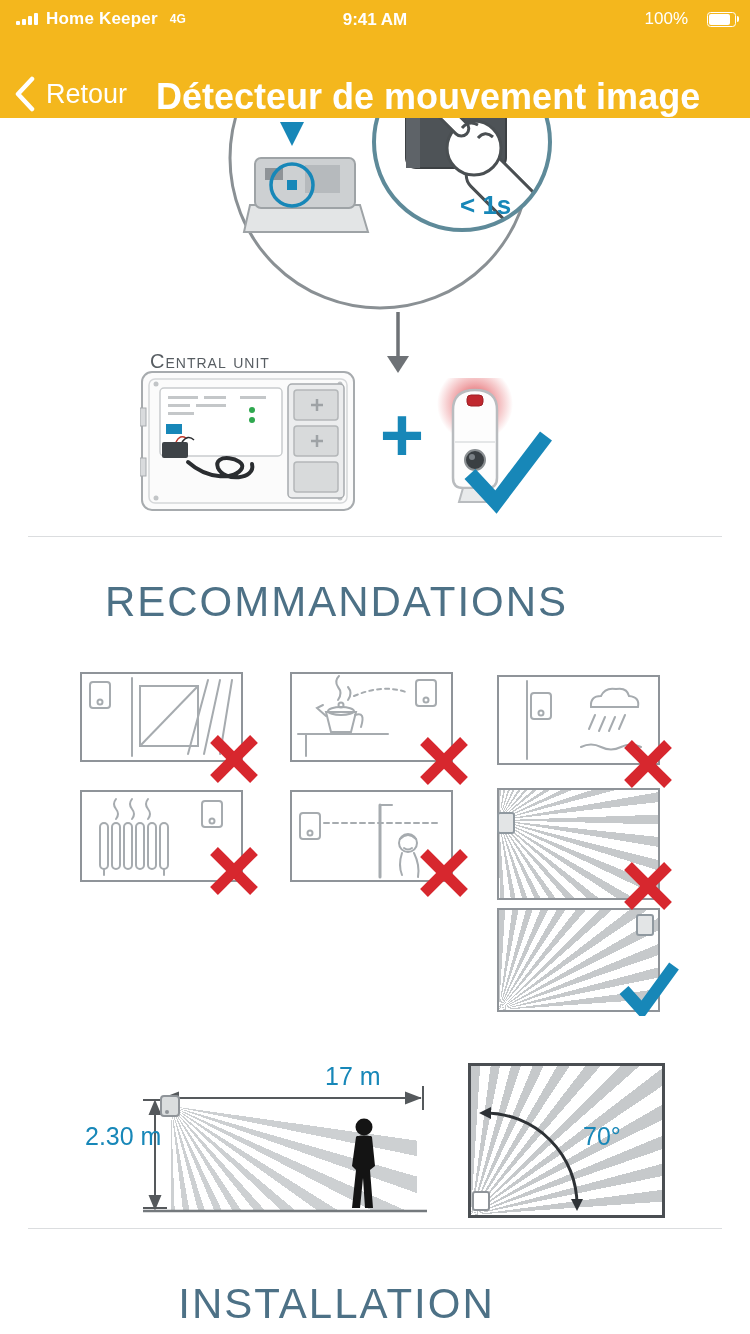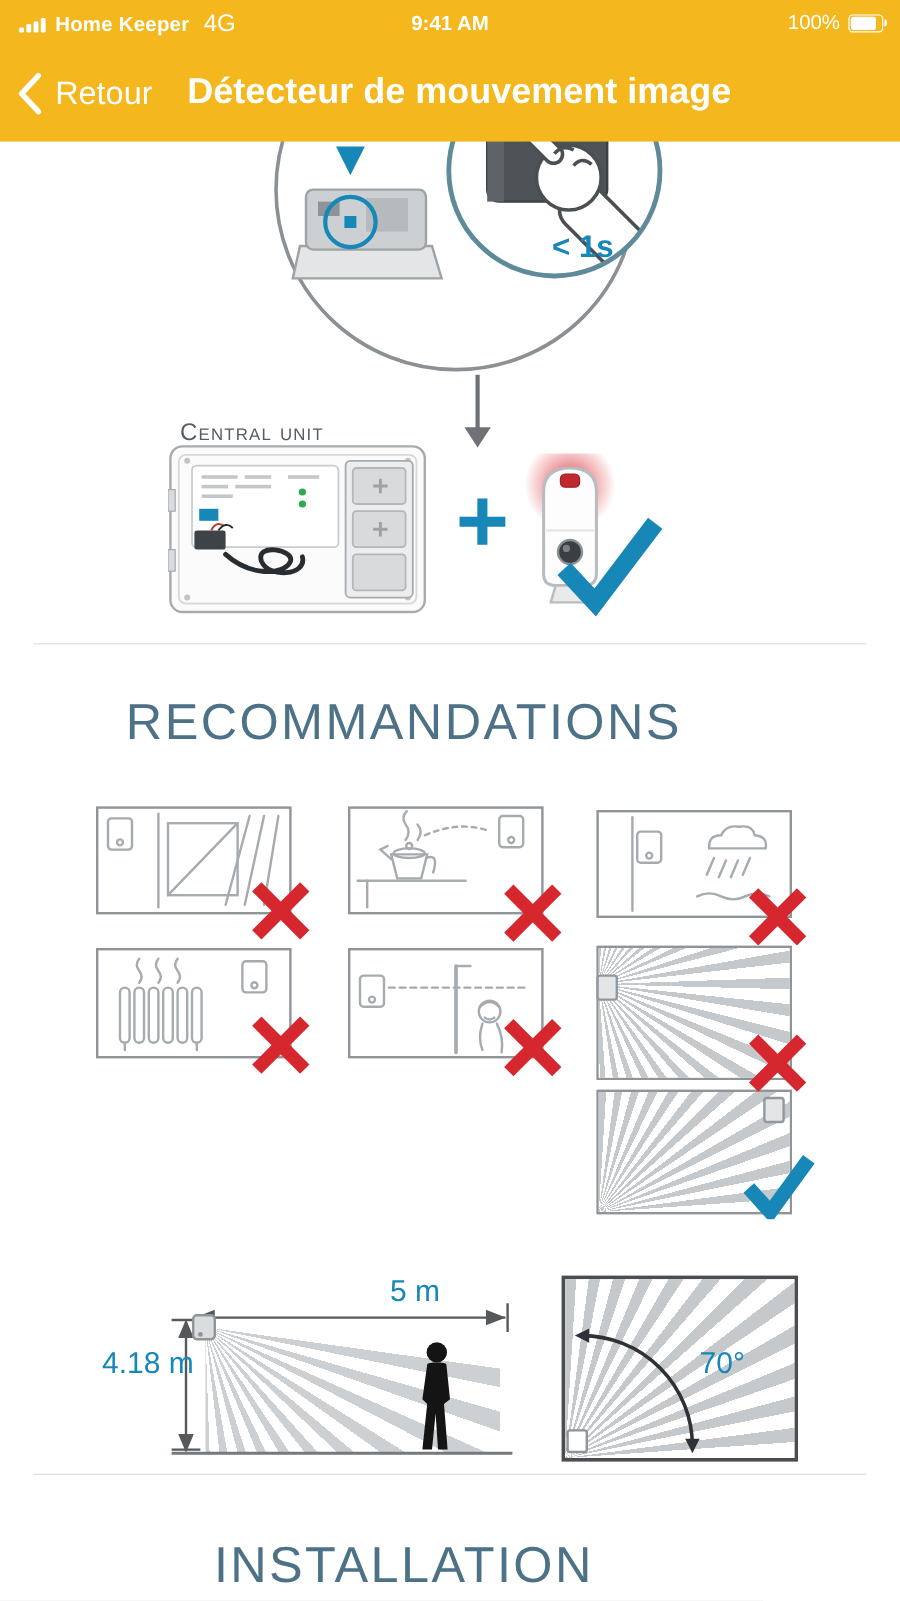--- a/index.html
+++ b/index.html
@@ -9,34 +9,34 @@
     font-family:"Liberation Sans",sans-serif;
     -webkit-font-smoothing:antialiased;
   }
   .abs{position:absolute;}
 
   
   .header{position:absolute;left:0;top:0;width:750px;height:118px;background:#F4B71D;z-index:20;}
   .status-bar{position:absolute;left:0;top:0;width:750px;height:44px;color:#fff;}
   .status-left{position:absolute;left:16px;top:9px;display:flex;align-items:center;gap:8px;}
   .carrier{font-size:17px;font-weight:700;letter-spacing:.2px;}
-  .network{font-size:20px;font-weight:400;margin-left:4px;}
+  .network{font-size:12px;font-weight:700;margin-left:4px;}
   .status-time{position:absolute;left:0;right:0;top:10px;text-align:center;font-size:17px;font-weight:700;}
-  .status-right{position:absolute;right:14px;top:9px;display:flex;align-items:center;gap:7px;}
+  .status-right{position:absolute;right:14px;top:9px;display:flex;align-items:center;gap:19px;}
   .battery-pct{font-size:17px;font-weight:400;}
   .signal{display:flex;align-items:flex-end;gap:2px;height:12px;}
   .signal i{display:block;width:4px;background:#fff;border-radius:1px;}
   .battery{position:relative;width:27px;height:13px;border:1.5px solid #fff;border-radius:3.5px;}
   .battery i{position:absolute;left:1px;top:1px;bottom:1px;width:21px;background:#fff;border-radius:2px;}
   .battery em{position:absolute;right:-4px;top:3.5px;width:2.5px;height:6px;background:#fff;border-radius:0 2px 2px 0;}
 
-  .nav-bar{position:absolute;left:0;top:44px;width:636px;height:74px;color:#fff;}
+  .nav-bar{position:absolute;left:0;top:60px;width:636px;height:74px;color:#fff;}
   .back-group{position:absolute;left:14px;top:16px;display:flex;align-items:center;gap:10px;cursor:pointer;}
   .back-label{font-size:27px;font-weight:400;color:#fff;}
-  .nav-title{position:absolute;left:156px;top:16px;font-size:30px;font-weight:700;color:#fff;white-space:nowrap;}
+  .nav-title{position:absolute;left:156px;top:16px;font-size:36px;font-weight:700;color:#fff;white-space:nowrap;}
 
   
   .section-title{position:absolute;left:0;width:673px;text-align:center;
     font-size:42px;font-weight:400;letter-spacing:2px;color:#4D7186;}
   .cu-label{position:absolute;left:150px;top:350px;font-size:20px;color:#575D62;
     font-variant:small-caps;letter-spacing:1px;}
   .bip-badge{position:absolute;left:260px;top:336px;width:76px;height:76px;border-radius:50%;
     background:#1787B8;color:#fff;font-size:27px;font-weight:700;
     display:flex;align-items:center;justify-content:center;z-index:3;}
   .plus-sign{position:absolute;left:370px;top:400px;width:64px;height:76px;
@@ -333,22 +333,22 @@
         <line x1="58" y1="148" x2="82" y2="148"></line>
       </g>
       <rect x="76" y="36" width="18" height="20" rx="3" fill="#DADDDE" stroke="#8F9499" stroke-width="2"></rect>
       <circle cx="82" cy="52" r="2" fill="#8F9499"></circle>
       <line x1="58" y1="151" x2="342" y2="151" stroke="#74797D" stroke-width="2.5"></line>
     </svg>
     <svg class="abs" style="left:258px;top:58px;" width="42" height="94" viewBox="0 0 42 94">
       <circle cx="21" cy="9" r="8.5" fill="#141414"></circle>
       <path d="M13 19 C13 17 29 17 29 19 L32 48 L27 52 L30 90 L22 90 L20 60 L17 90 L9 90 L13 52 L9 48 Z" fill="#141414"></path>
     </svg>
-    <div class="cov-label" style="left:240px;top:2px;">5 m</div>
-    <div class="cov-label" style="left:0;top:62px;">4.18 m</div>
+    <div class="cov-label" style="left:240px;top:2px;">17 m</div>
+    <div class="cov-label" style="left:0;top:62px;">2.30 m</div>
   </div>
 
   <div class="cov-right">
     <div class="fan fan-bl"></div>
     <svg class="abs" style="left:0;top:0;" width="191" height="149" viewBox="0 0 191 149">
       <path d="M14 47 A92 92 0 0 1 106 139" fill="none" stroke="#2E3236" stroke-width="3"></path>
       <polygon points="8,47 20,41 20,53" fill="#2E3236"></polygon>
       <polygon points="106,145 100,133 112,133" fill="#2E3236"></polygon>
       <rect x="2" y="126" width="16" height="18" rx="2" fill="#FFFFFF" stroke="#8F9499" stroke-width="2"></rect>
     </svg>

